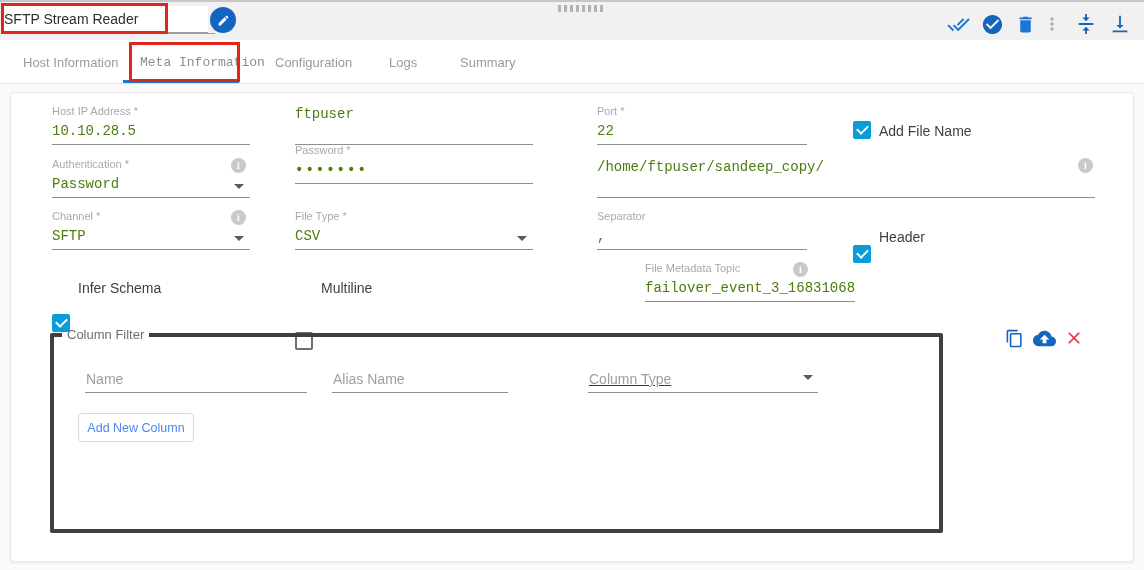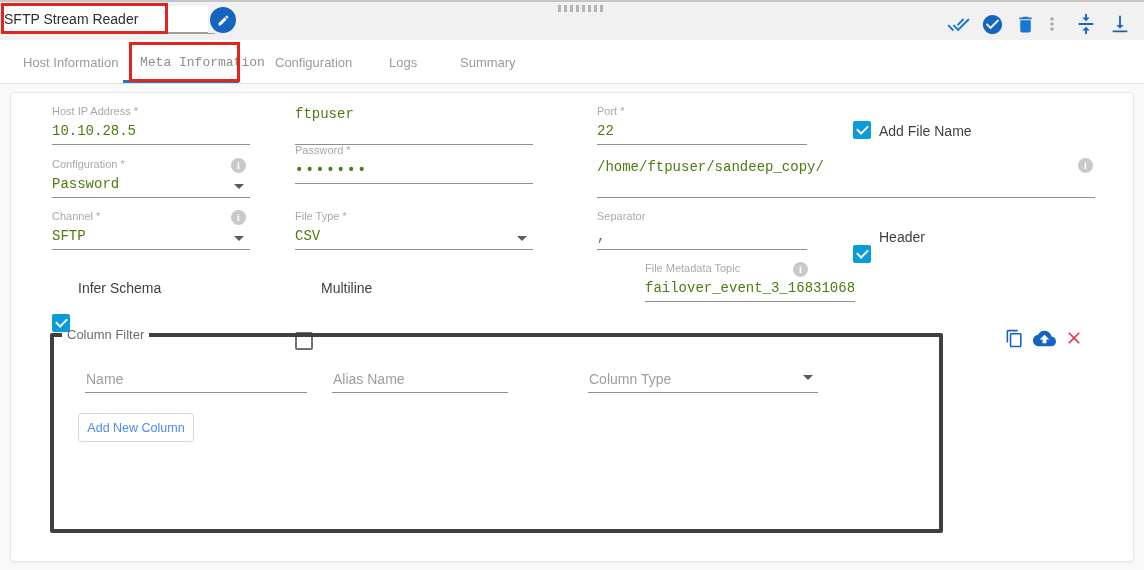--- a/index.html
+++ b/index.html
@@ -200,21 +200,21 @@
   <div class="field-value">ftpuser</div>
 </div>
 <div class="abs field" style="left:597px; top:104px; width:210px;">
   <div class="field-label">Port *</div>
   <div class="field-value">22</div>
 </div>
 <div class="abs cbx checked" style="left:853px; top:121px;"></div>
 <div class="abs cbx-label" style="left:879px; top:123px;">Add File Name</div>
 
 <div class="abs field" style="left:52px; top:157px; width:198px;">
-  <div class="field-label">Configuration *</div>
+  <div class="field-label">Authentication *</div>
   <div class="field-value">Password</div>
 </div>
 <div class="abs info-icon" style="left:231px; top:158px;"></div>
 <div class="abs dd-arrow" style="left:234px; top:184px;"></div>
 
 <div class="abs field" style="left:295px; top:143px; width:238px;">
   <div class="field-label">Password *</div>
   <div class="field-value" style="letter-spacing:2px; font-weight:bold;">•••••••</div>
 </div>
 
@@ -276,16 +276,16 @@
 <div class="abs icon-chip" style="left:1060px;">
   <span style="display:flex">
     <svg viewBox="0 0 24 24" width="20" height="20">
         <path fill="#e53946" d="M19 6.41L17.59 5 12 10.59 6.41 5 5 6.41 10.59 12 5 17.59 6.41 19 12 13.41 17.59 19 19 17.59 13.41 12z"></path>
       </svg>
   </span>
 </div>
 
 <input class="abs cf-input" style="left: 85px; top: 366px; width: 222px;" type="text" placeholder="Name">
 <input class="abs cf-input" style="left: 332px; top: 366px; width: 176px;" type="text" placeholder="Alias Name">
-<input class="abs cf-input" style="left: 588px; top: 366px; width: 230px;" type="text" placeholder="Column Type">
+<input class="abs cf-input" style="left: 588px; top: 366px; width: 230px; text-decoration: underline;" type="text" placeholder="Column Type">
 <div class="abs dd-arrow" style="left:803px; top:375px;"></div>
 
 <button class="abs add-btn">Add New Column</button>
 
 </body></html>

